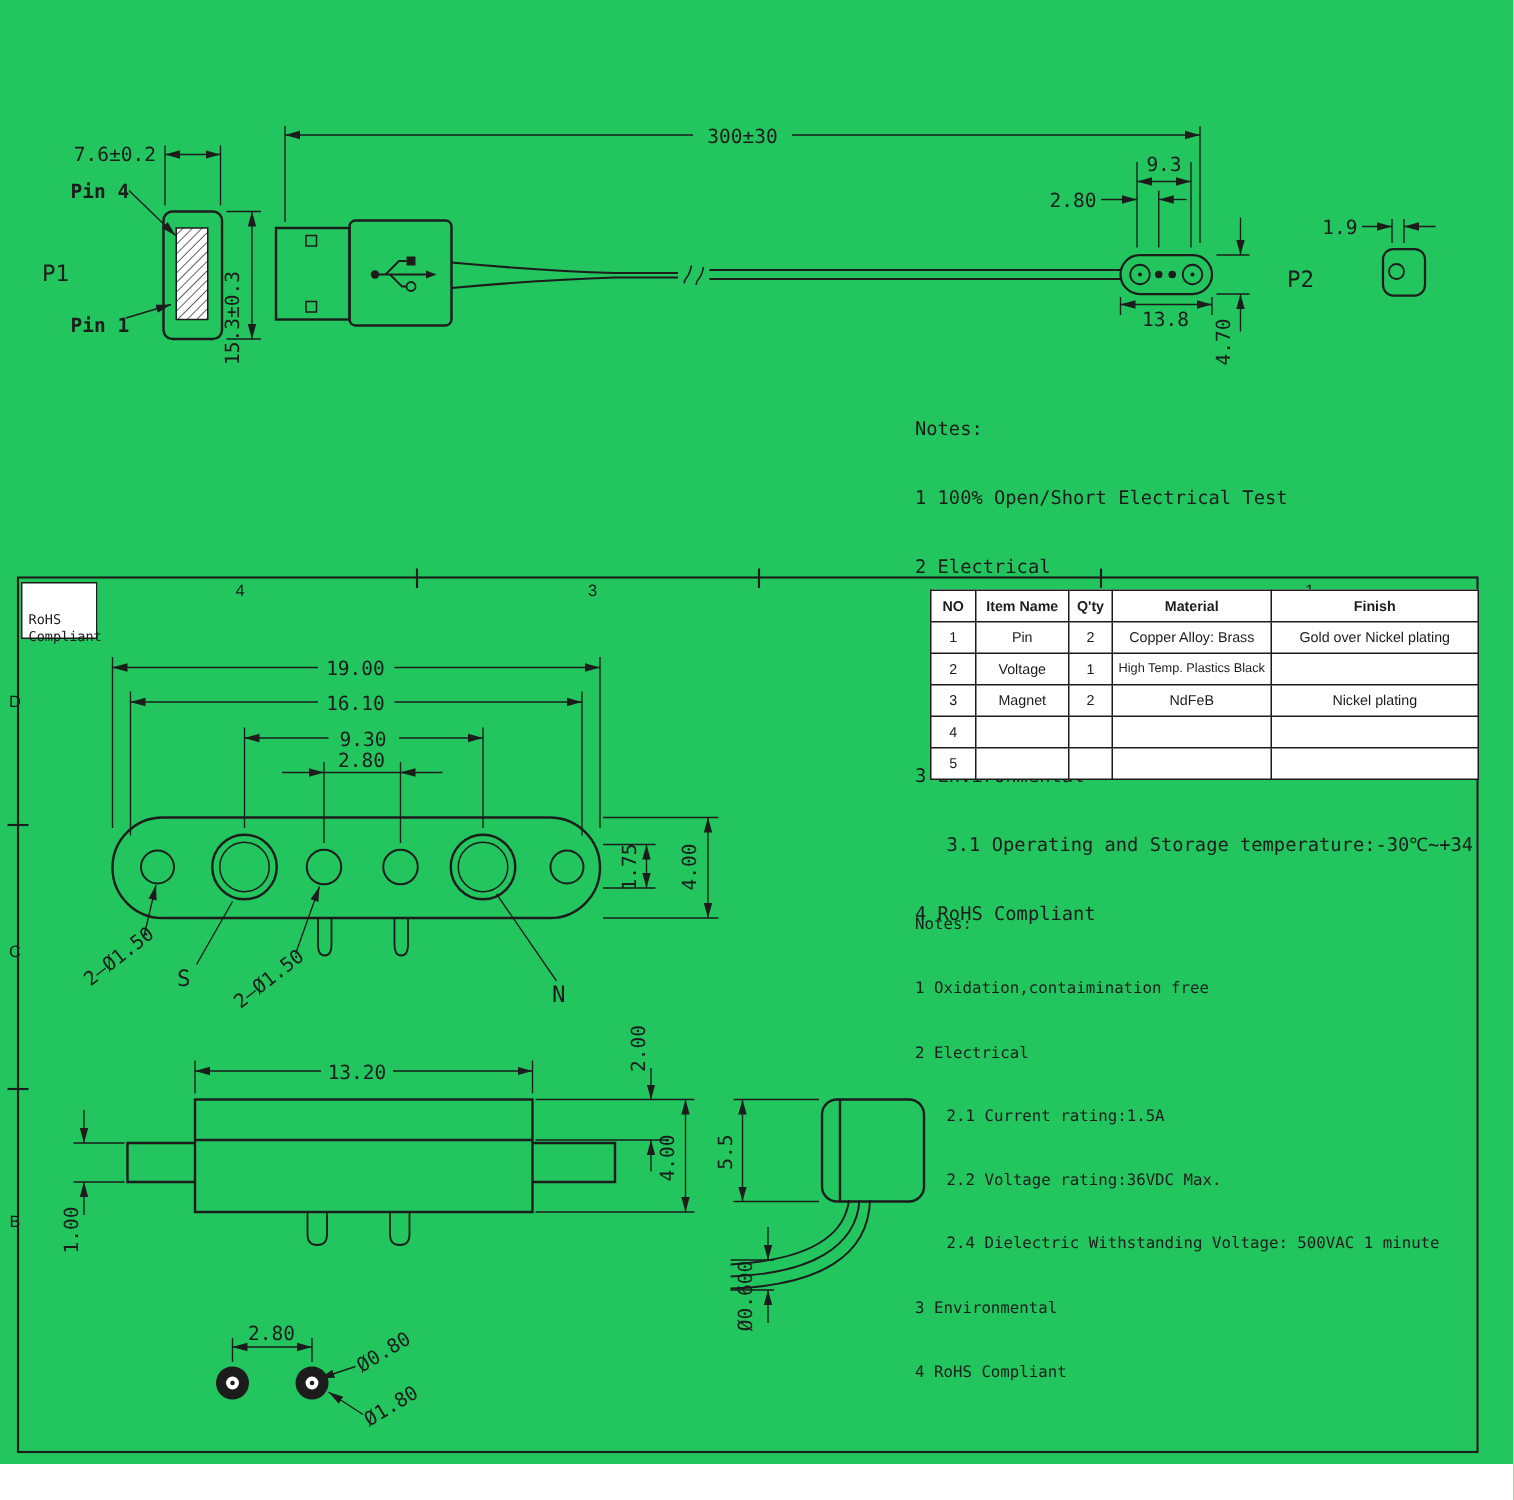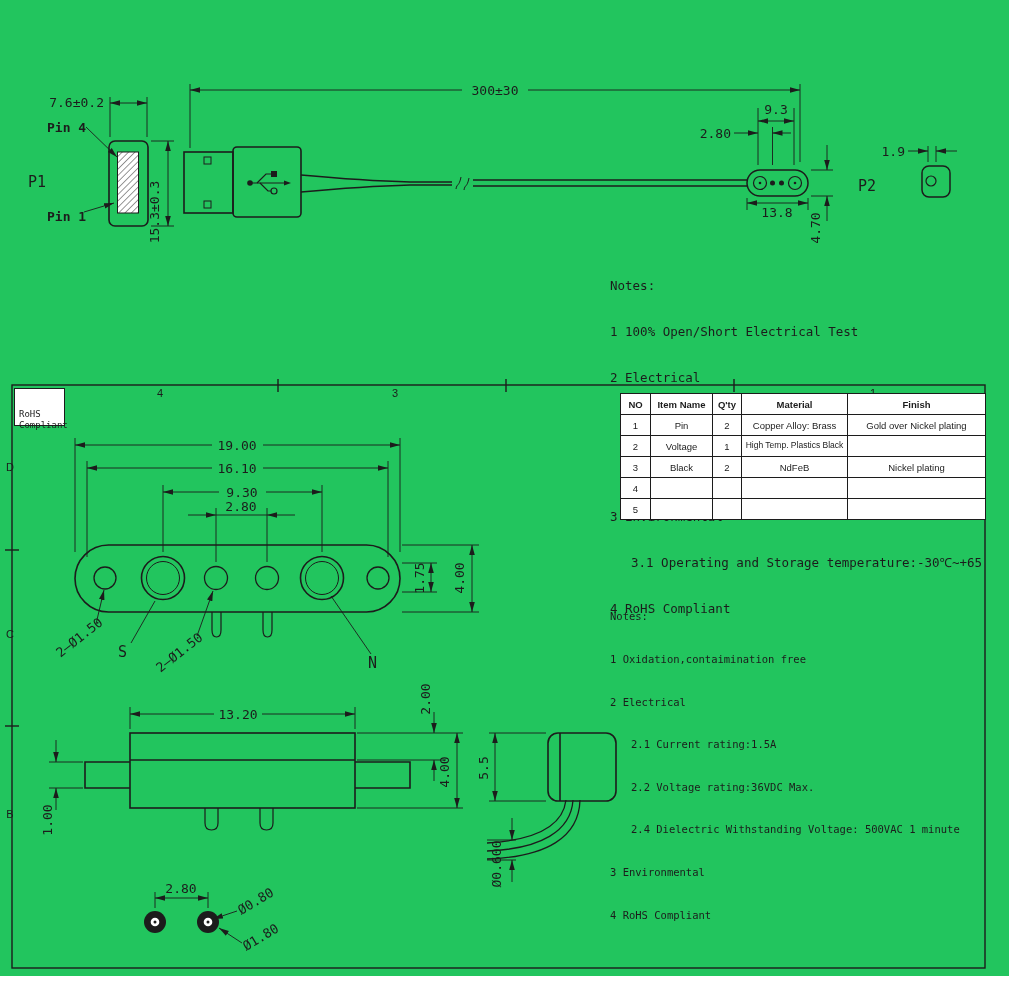--- a/index.html
+++ b/index.html
@@ -278,21 +278,21 @@
   </g>
 </svg>
 
 <div class="notes notes-top">
   <div>Notes:</div>
   <div>1 100% Open/Short Electrical Test</div>
   <div>2 Electrical</div>
   <div class="indent">2.1 Current rating:1.0A</div>
   <div class="indent">2.2 Voltage rating:36VDC Max</div>
   <div>3 Environmental</div>
-  <div class="indent">3.1 Operating and Storage temperature:-30℃~+65</div>
+  <div class="indent">3.1 Operating and Storage temperature:-30℃~+34</div>
   <div>4 RoHS Compliant</div>
 </div>
 
 <div class="rohs">
   <div>RoHS</div>
   <div>Compliant</div>
 </div>
 
 <table class="bom">
   <colgroup>
@@ -319,21 +319,21 @@
     </tr>
     <tr>
       <td>2</td>
       <td>Voltage</td>
       <td>1</td>
       <td class="wrap">High Temp. Plastics Black</td>
       <td></td>
     </tr>
     <tr>
       <td>3</td>
-      <td>Black</td>
+      <td>Magnet</td>
       <td>2</td>
       <td>NdFeB</td>
       <td>Nickel plating</td>
     </tr>
     <tr>
       <td>4</td>
       <td></td>
       <td></td>
       <td></td>
       <td></td>

